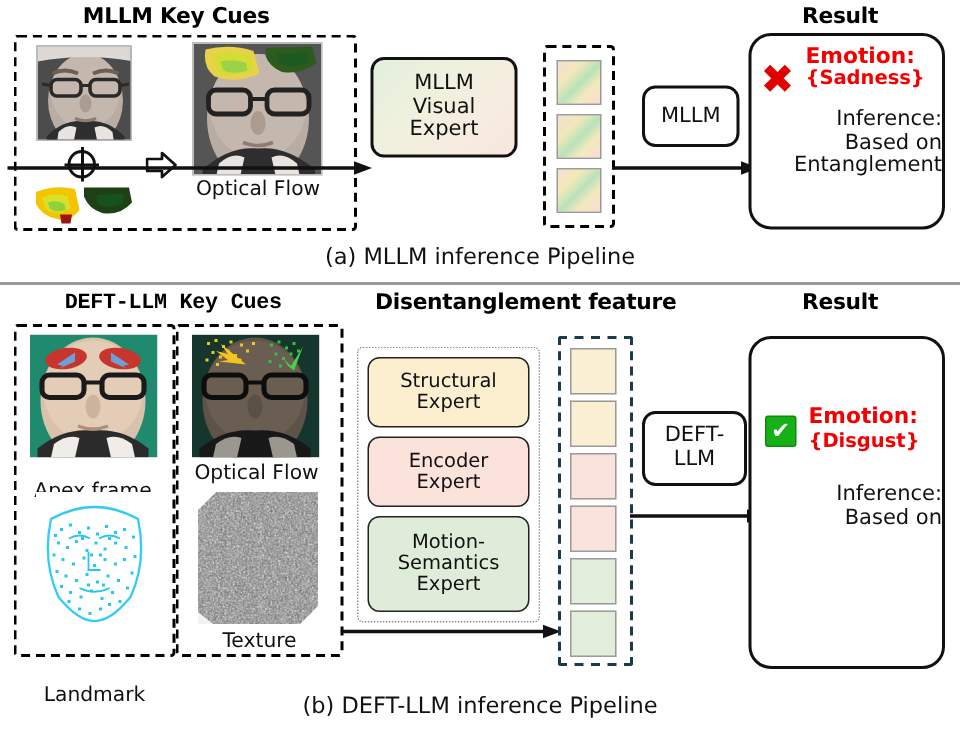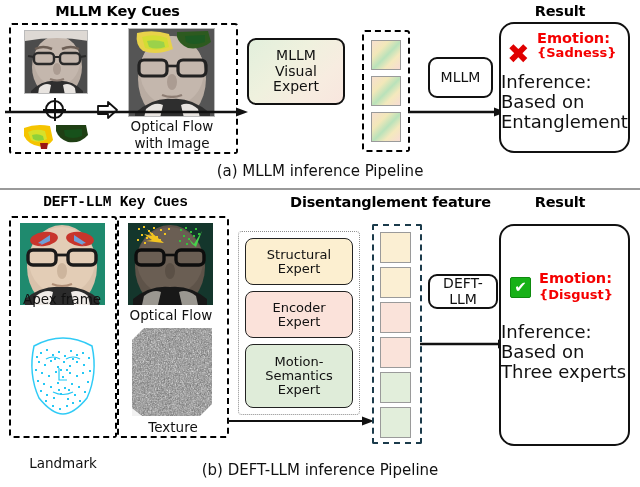--- a/index.html
+++ b/index.html
@@ -99,23 +99,23 @@
   .result-emotion {
     color: #f50000;
     font-weight: bold;
     font-size: 14.5px;
     line-height: 1.05;
     text-align: left;
     white-space: nowrap;
   }
   .result-inf {
     color: #111;
-    font-size: 18px;
+    font-size: 14px;
     line-height: 1.12;
-    text-align: left;
+    text-align: right;
   }
 
   .xmark {
     position: absolute;
     color: #e00000;
     font-weight: bold;
     font-size: 27px;
     line-height: 1;
   }
   .checkbox-green {
@@ -204,21 +204,20 @@
       <ellipse cx="43" cy="53" rx="5" ry="8" fill="#ab9c92"></ellipse>
       <path d="M33 66 Q43 70 53 66" stroke="#8d7d73" stroke-width="2.4" fill="none"></path>
       <path d="M8 4 Q24 0 40 5 L44 20 Q28 27 14 22 Q6 16 8 4Z" fill="#e8d24a"></path>
       <path d="M13 8 Q26 4 38 9 L40 18 Q27 23 16 19Z" fill="#d4dd33"></path>
       <path d="M18 12 Q27 10 35 13 L36 18 Q27 21 20 18Z" fill="#9bd24a"></path>
       <path d="M48 3 L79 2 L82 13 Q72 21 59 19 Q50 15 48 8Z" fill="#2d5a1f"></path>
       <path d="M56 7 L76 6 L76 13 Q64 17 57 13Z" fill="#1d5a22"></path>
     </svg>
   </div>
   <div class="imglabel" style="left:122px; top:118px; width:100px;">Optical Flow</div>
-  <div class="imglabel" style="left:122px; top:135px; width:100px;">with Image</div>
 
   <div class="arrow" style="left:0px; top:104px;">
     <svg width="250" height="14" viewBox="0 0 250 14">
       <line x1="5" y1="7" x2="238" y2="7" stroke="#111" stroke-width="2.4"></line>
       <path d="M248 7 L236 2.5 L236 11.5Z" fill="#111"></path>
     </svg>
   </div>
 
   <div class="rbox" style="left:247px; top:38px; width:98px; height:67px;
        background: linear-gradient(135deg,#e2efdc 0%,#eff1de 40%,#f7ece0 72%,#f8e6de 100%);">
@@ -260,21 +259,21 @@
   </div>
 
   <div class="caption" style="top:162px;">(a) MLLM inference Pipeline</div>
 </div>
 
 <div id="divider"></div>
 
 <div class="panel" id="panel-b">
 
   <div class="col-title" style="left:8px; top:3px; width:215px;font-family:Liberation Mono, monospace;">DEFT-LLM  Key Cues</div>
-  <div class="col-title" style="left:243px; top:3px; width:215px;margin-left:40px;">Disentanglement feature</div>
+  <div class="col-title" style="left:243px; top:3px; width:215px;">Disentanglement feature</div>
   <div class="col-title" style="left:490px; top:3px; width:140px;">Result</div>
 
   <div class="dashbox" style="left:9px; top:25px; width:108px; height:222px;"></div>
   <div class="dashbox" style="left:117px; top:25px; width:112px; height:222px;"></div>
 
   <div class="imgbox" style="left:20px; top:32px; width:85px; height:82px;">
     <svg width="85" height="82" viewBox="0 0 85 82">
       <rect width="85" height="82" fill="#1f8a6e"></rect>
       <ellipse cx="42" cy="44" rx="35" ry="42" fill="#d9c2ab"></ellipse>
       <ellipse cx="42" cy="38" rx="33" ry="34" fill="#e3cdb6"></ellipse>
@@ -285,21 +284,21 @@
       <rect x="48" y="27" width="28" height="15" rx="5" fill="none" stroke="#1a1a1a" stroke-width="3.4"></rect>
       <line x1="36" y1="32" x2="48" y2="32" stroke="#1a1a1a" stroke-width="2.8"></line>
       <ellipse cx="42" cy="48" rx="5" ry="8" fill="#cdb59d"></ellipse>
       <path d="M32 61 Q42 65 52 61" stroke="#b08f77" stroke-width="2.2" fill="none"></path>
       <ellipse cx="24" cy="16" rx="14" ry="7" fill="#c8352c" transform="rotate(-8 24 16)"></ellipse>
       <ellipse cx="60" cy="16" rx="14" ry="7" fill="#c8352c" transform="rotate(8 60 16)"></ellipse>
       <path d="M30 12 L18 20 L22 21 L19 23 L30 18Z" fill="#6f9fd8"></path>
       <path d="M54 12 L66 20 L62 21 L65 23 L54 18Z" fill="#6f9fd8"></path>
     </svg>
   </div>
-  <div class="imglabel" style="left:12px; top:100px; width:100px;">Apex frame</div>
+  <div class="imglabel" style="left:12px; top:128px; width:100px;">Apex frame</div>
 
   <div class="imgbox" style="left:128px; top:32px; width:85px; height:82px;">
     <svg width="85" height="82" viewBox="0 0 85 82">
       <rect width="85" height="82" fill="#14362c"></rect>
       <ellipse cx="42" cy="44" rx="35" ry="42" fill="#5e5349"></ellipse>
       <ellipse cx="42" cy="38" rx="33" ry="34" fill="#6a5e53"></ellipse>
       <path d="M5 76 Q22 62 42 64 Q62 62 79 76 L79 82 L5 82Z" fill="#181818"></path>
       <path d="M16 73 Q25 66 33 69 L30 82 L14 82Z" fill="#9a9790"></path>
       <path d="M68 73 Q59 66 51 69 L54 82 L70 82Z" fill="#9a9790"></path>
       <rect x="8" y="27" width="28" height="15" rx="5" fill="none" stroke="#0d0d0d" stroke-width="3.4"></rect>
@@ -474,34 +473,33 @@
   <div class="featsq" style="left:380px; top:181px; width:31px; height:31px; background:#e2eedb;"></div>
   <div class="featsq" style="left:380px; top:216px; width:31px; height:31px; background:#e2eedb;"></div>
 
   <div class="arrow" style="left:420px; top:145px;">
     <svg width="92" height="14" viewBox="0 0 92 14">
       <line x1="0" y1="7" x2="80" y2="7" stroke="#111" stroke-width="2.4"></line>
       <path d="M90 7 L78 2.5 L78 11.5Z" fill="#111"></path>
     </svg>
   </div>
 
-  <div class="rbox" style="left:428px; top:83px; width:70px; height:35px;">
+  <div class="rbox" style="left:428px; top:83px; width:70px; height:50px;">
     <div>
       <div>DEFT-</div>
       <div>LLM</div>
     </div>
   </div>
 
   <div class="rbox big" style="left:499px; top:33px; width:131px; height:222px; display:block;">
     <div style="position:relative; width:100%; height:100%;">
       <div class="checkbox-green" style="left:9px; top:51px; width:21px; height:21px;">✔</div>
       <div class="result-emotion" style="position:absolute; left:38px; top:45px;">Emotion:</div>
       <div class="result-emotion" style="position:absolute; left:38px; top:62px; font-size:13px;">{Disgust}</div>
       <div class="result-inf" style="position:absolute; left:0; top:96px; width:100%;">
         <div>Inference:</div>
         <div>Based on</div>
-        <div>Three experts</div>
       </div>
     </div>
   </div>
 
   <div class="caption" style="top:270px;">(b) DEFT-LLM inference Pipeline</div>
 </div>
 
 </body></html>

